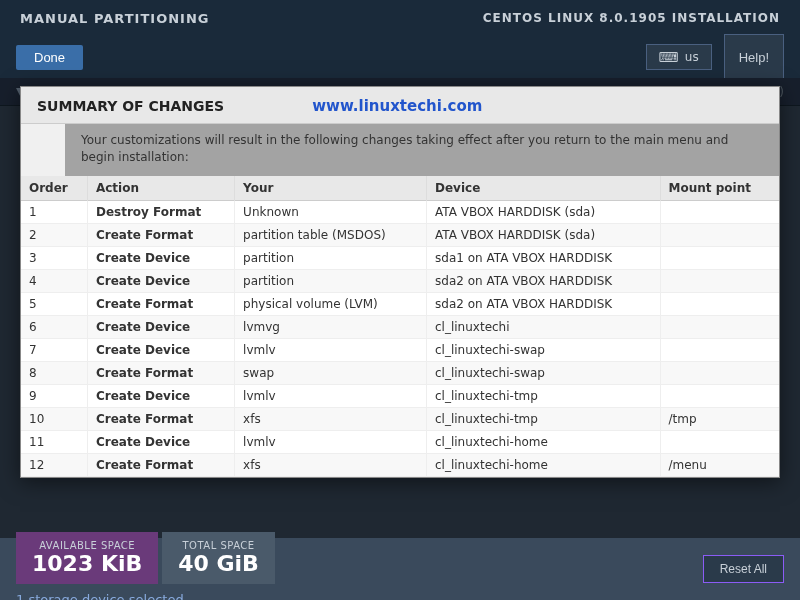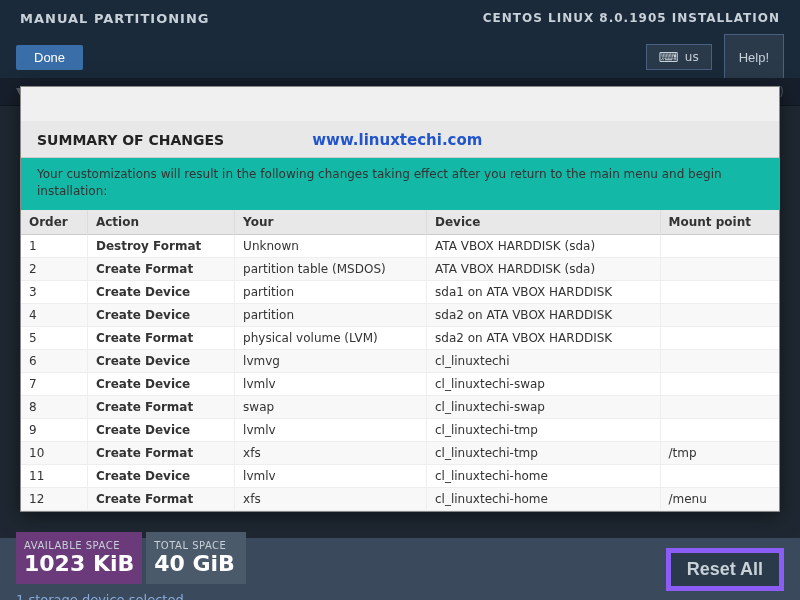--- a/index.html
+++ b/index.html
@@ -125,39 +125,39 @@
       width: 760px;
       box-shadow: 0 4px 20px rgba(0,0,0,0.5);
     }
     .modal-title-bar {
       background: #e8e8e8;
       border-bottom: 1px solid #ccc;
       padding: 10px 16px 8px;
       display: flex;
       align-items: baseline;
       gap: 8px;
-      margin-top: 34px;
     }
     .modal-title {
       font-weight: bold;
       font-size: 14px;
       color: #222;
     }
     .modal-website {
       color: #2255cc;
       font-size: 15px;
       font-weight: bold;
       margin-left: 80px;
     }
     .modal-desc {
       padding: 8px 16px 10px;
       color: #333;
       font-size: 12px;
       line-height: 1.4;
-      background: #14b8a6;
+      background: #a3a3a3;
+      margin-left: 44px;
     }
 
     
     .changes-table {
       width: 100%;
       border-collapse: collapse;
       background: white;
     }
     .changes-table thead tr {
       background: #e8e8e8;
@@ -241,22 +241,23 @@
       display: flex;
       align-items: center;
       padding: 0 16px;
       justify-content: space-between;
     }
     .space-boxes {
       display: flex;
       gap: 4px;
     }
     .space-box {
-      padding: 8px 8px;
+      padding: 8px 16px;
       min-width: 100px;
+      text-align: center;
     }
     .space-box-available {
       background: #6a3a7a;
     }
     .space-box-total {
       background: #4a5a6a;
     }
     .space-box-label {
       font-size: 10px;
       color: #c8d0d8;
@@ -270,25 +271,24 @@
     }
     .storage-link {
       color: #88aadd;
       text-decoration: underline;
       cursor: pointer;
       font-size: 13px;
     }
     .reset-btn {
       background: #2a3a4a;
       color: #c8d0d8;
-      border: 5px solid #8b5cf6;
+      border: 1px solid #8b5cf6;
       padding: 6px 16px;
-      font-size: 18px;
-      cursor: pointer;
-      font-weight: bold;
+      font-size: 12px;
+      cursor: pointer;
     }
   </style>
 </head>
 <body>
 
 <div class="header-bar">
   <span class="header-title">MANUAL PARTITIONING</span>
   <div class="header-right">
     <span class="header-centos">CENTOS LINUX 8.0.1905 INSTALLATION</span>
   </div>

